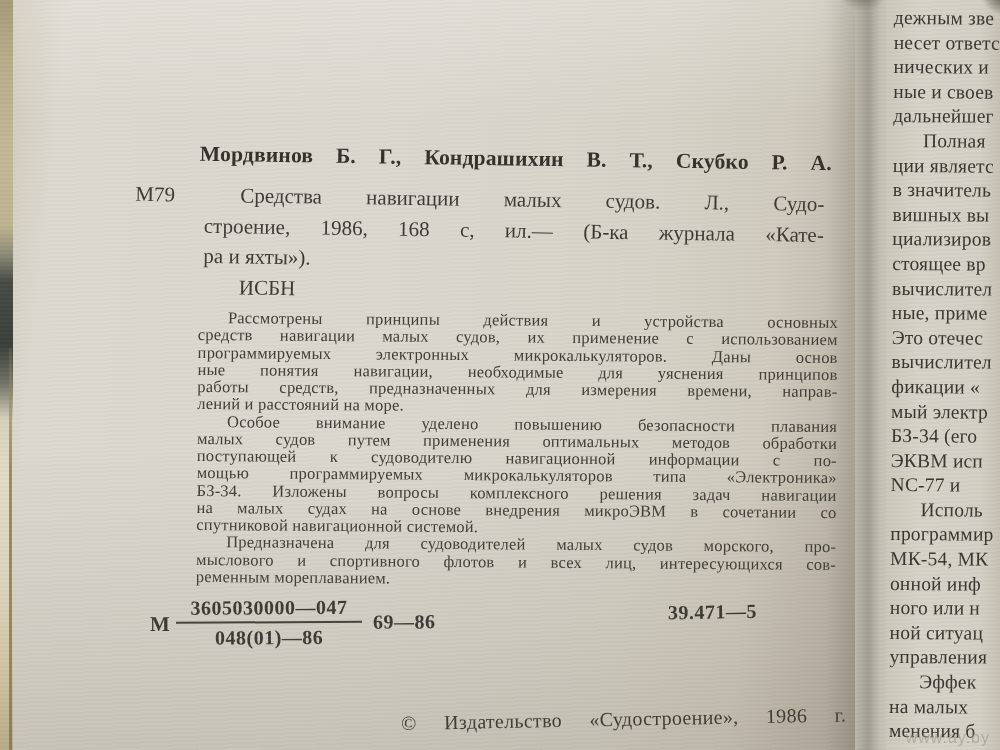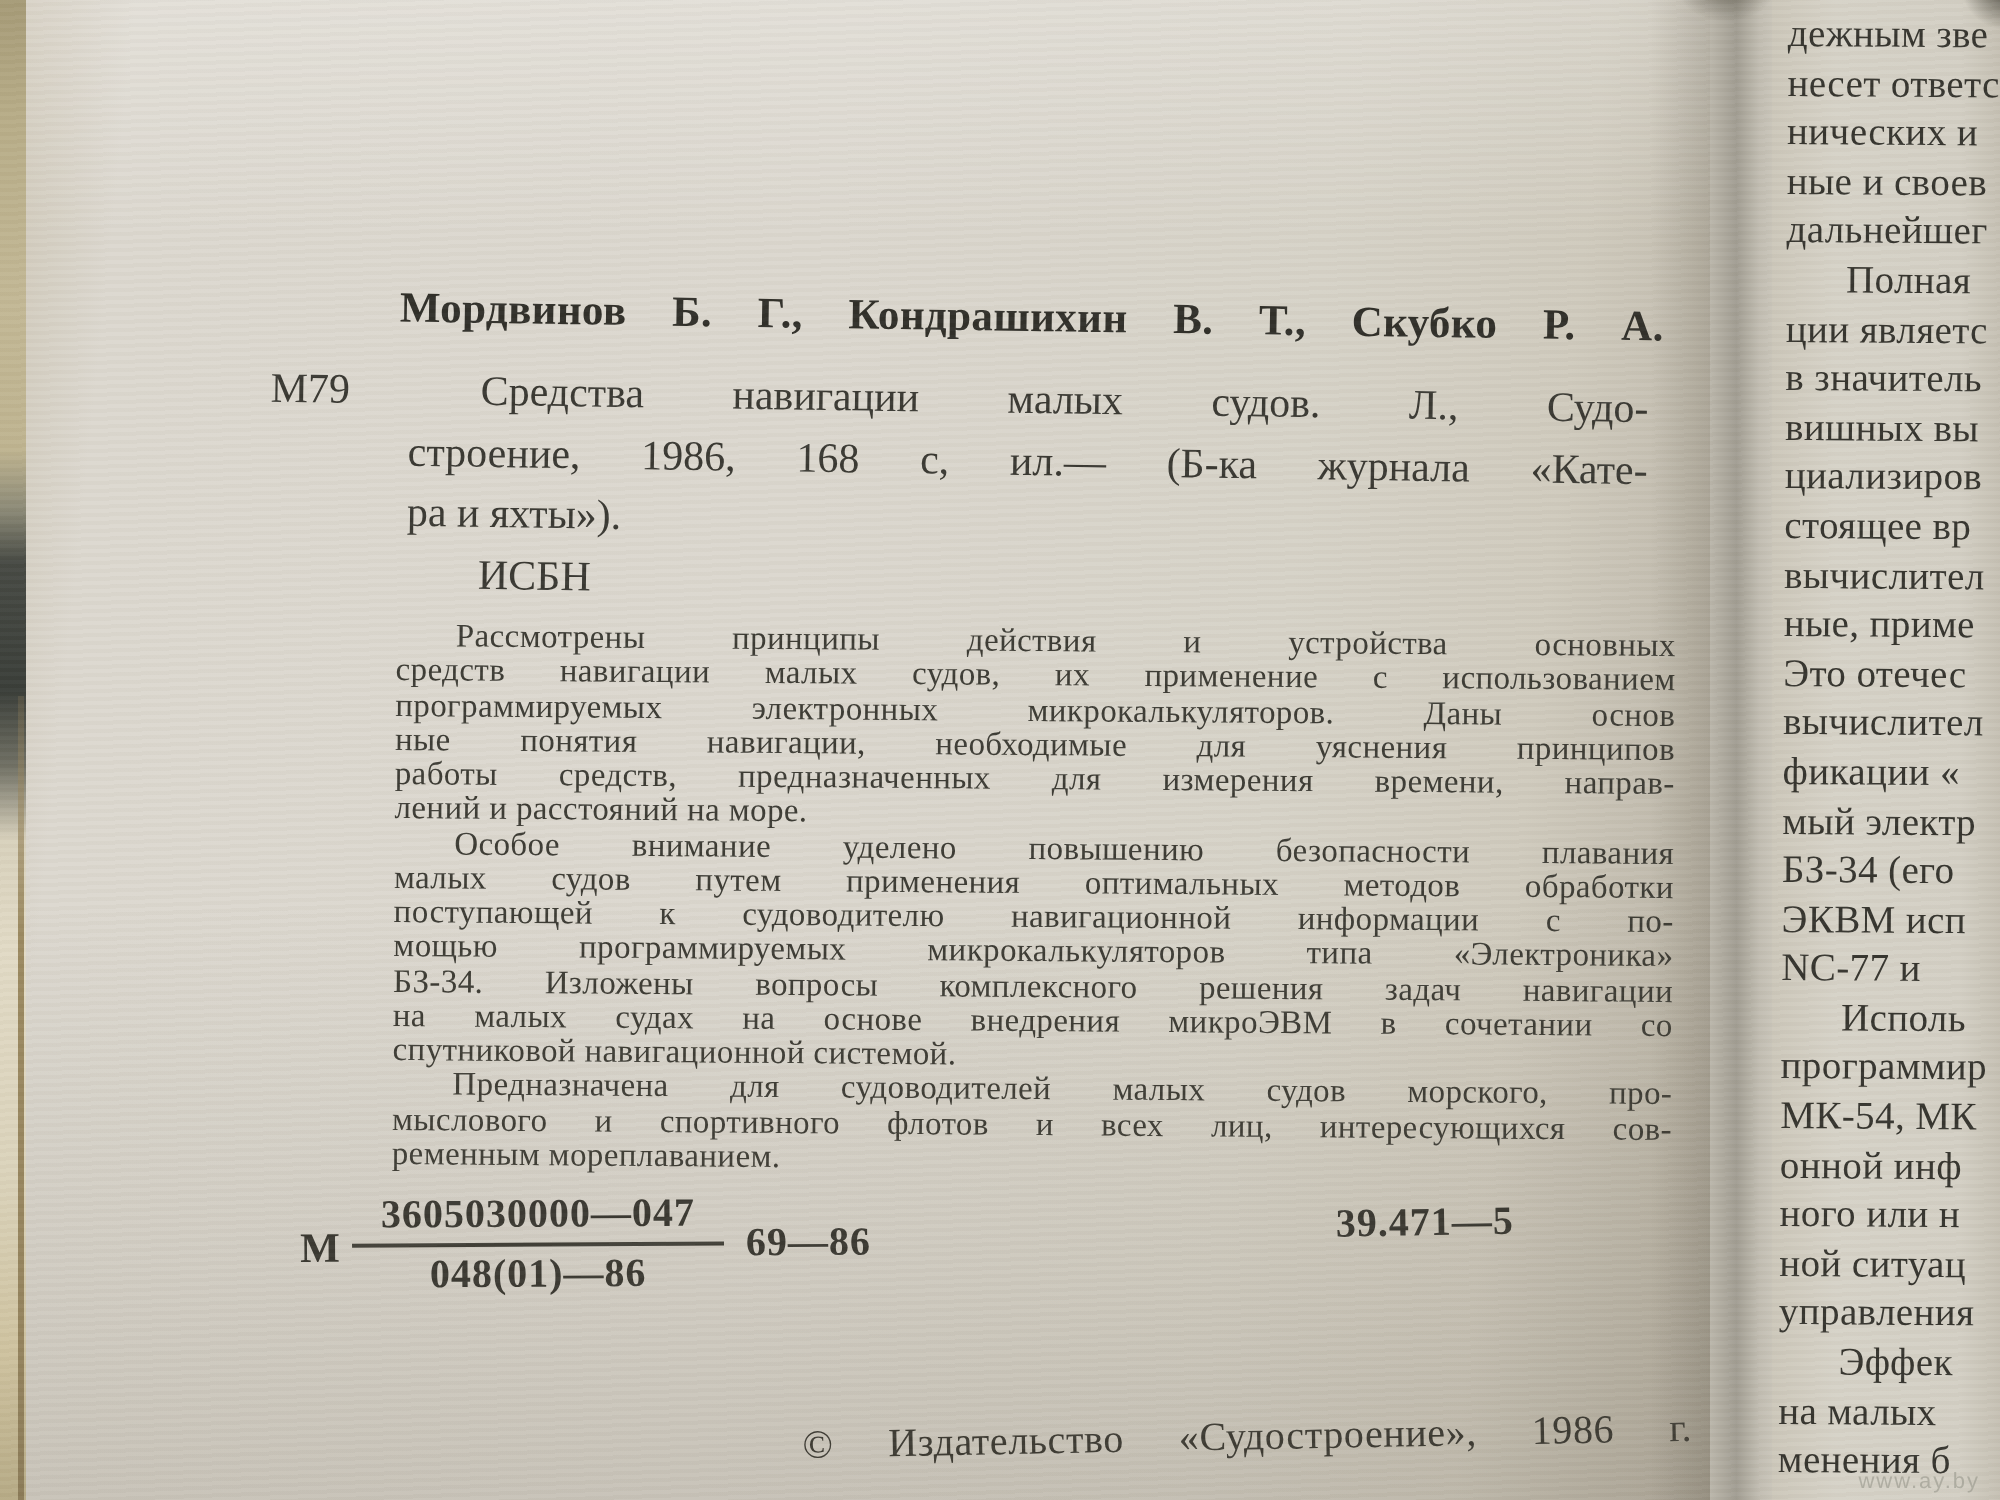--- a/index.html
+++ b/index.html
@@ -83,21 +83,21 @@
   .copyright{
     position:absolute;left:388px;top:712px;width:445px;
     font-size:20px;color:#35342e;letter-spacing:.3px;
     transform:rotate(-1.1deg);transform-origin:0 0;
     text-align:justify;text-align-last:justify;
   }
   
   .watermark{
     position:absolute;right:10px;bottom:3px;
     font-family:"Liberation Sans","DejaVu Sans",sans-serif;
-    font-size:11px;color:rgba(150,150,138,.6);letter-spacing:1px;
+    font-size:16px;color:rgba(150,150,138,.6);letter-spacing:1px;
   }
   
   .texture{
     position:absolute;inset:0;pointer-events:none;
     background:repeating-linear-gradient(178deg,rgba(255,255,255,.035) 0 2px,rgba(120,110,95,.03) 2px 4px);
   }
 </style>
 </head>
 <body>
 

